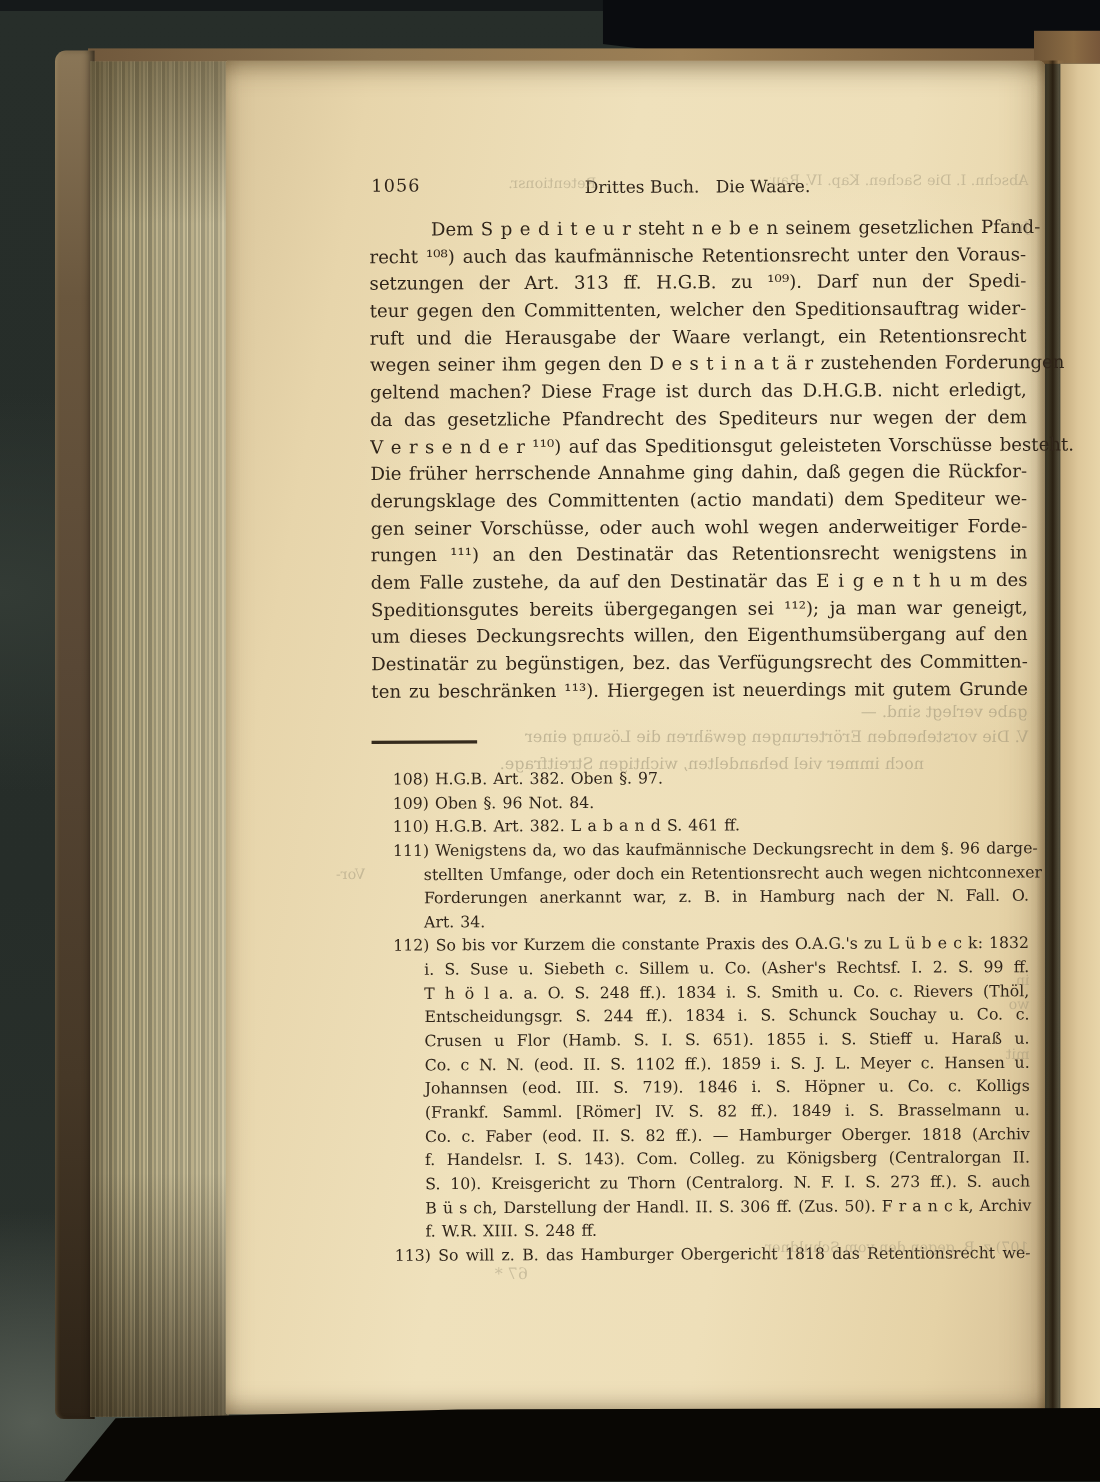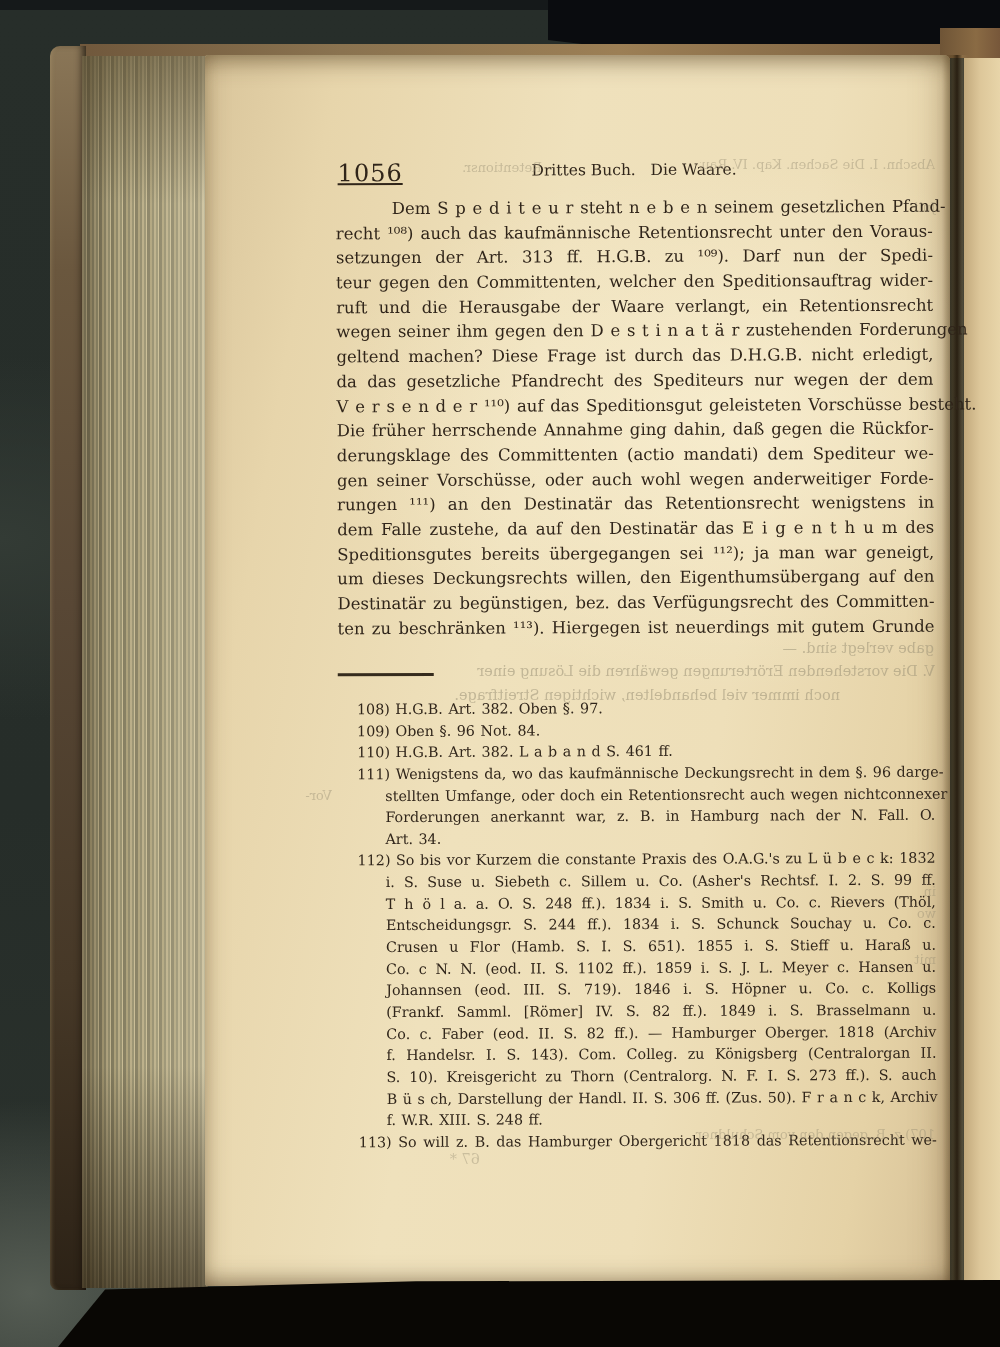--- a/index.html
+++ b/index.html
@@ -35,21 +35,21 @@
                        inset 16px 0 24px -16px rgba(110,85,50,.4);}
   #gutter{left:942px;top:55px;width:26px;height:1231px;
             background:linear-gradient(90deg,rgba(60,40,15,0) 0%,rgba(86,64,32,.5) 42%,rgba(42,28,12,.8) 58%,rgba(160,130,85,.35) 78%,rgba(0,0,0,0) 100%);}
   #page2{left:964px;top:58px;width:36px;height:1228px;
             background:linear-gradient(90deg,#c2a97c 0%,#ddc79a 45%,#e8d5a9 100%);}
   #corner-wood{left:940px;top:28px;width:60px;height:30px;background:linear-gradient(90deg,#6e5436,#8a6b44 60%,#77573a);}
   #bottom-shadow{left:58px;top:1280px;width:942px;height:67px;background:#090704;
             clip-path:polygon(0 100%,5% 14%,38% 2%,100% 0,100% 100%);}
   
   #textblock{left:336px;top:0;width:597px;height:1347px;color:#30251a;transform:rotate(-0.25deg);transform-origin:50% 20%;}
-  #pagenum{left:2px;top:158px;font-size:24px;letter-spacing:1px;text-decoration:underline;}
+  #pagenum{left:2px;top:158px;font-size:16px;letter-spacing:1px;}
   #runhead{left:0;top:161px;width:597px;text-align:center;font-size:15.5px;white-space:pre;}
   #bodytext{left:0;top:196px;width:597px;}
   .bl{height:24.7px;line-height:24.7px;font-size:16.5px;text-align:justify;text-align-last:justify;word-spacing:1.5px;white-space:nowrap;}
   .bl.first{text-indent:56px;}
   #fnrule{left:0;top:672px;width:96px;height:3px;background:#352b1d;}
   #fnblock{left:0;top:698px;width:597px;}
   .fn{height:21.65px;line-height:21.65px;font-size:14.3px;text-align:justify;text-align-last:justify;word-spacing:1px;white-space:nowrap;}
   .fn.nf{text-align:left;text-align-last:left;}
   .fn.num{padding-left:19px;}
   .fn.cont{padding-left:47px;}

